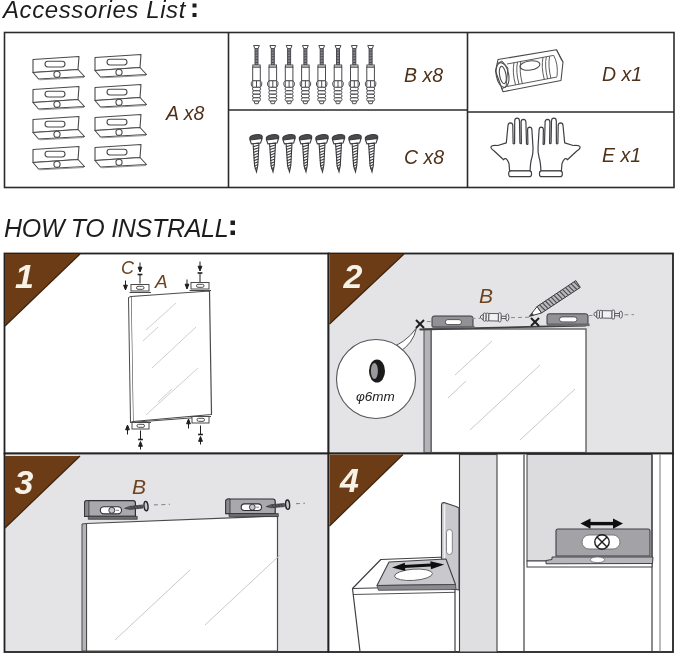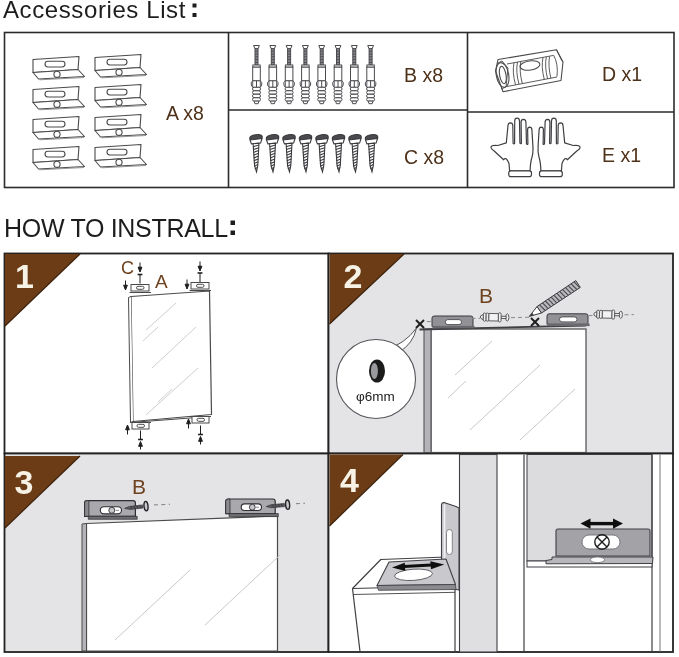--- a/index.html
+++ b/index.html
@@ -1,17 +1,17 @@
 <!DOCTYPE html>
 <html><head>
 <meta charset="utf-8">
 <style>
 html,body{margin:0;padding:0;background:#fff;}
 #page{position:relative;width:679px;height:657px;background:#fff;overflow:hidden;
-font-family:"Liberation Sans", sans-serif;}
+font-family:"Liberation Sans", sans-serif;font-style:italic;}
 svg text{font-family:"Liberation Sans", sans-serif;}
 </style>
 </head>
 <body>
 <div id="page">
 <svg width="679" height="657" viewBox="0 0 679 657">
 
 <rect x="0" y="0" width="679" height="657" fill="#ffffff"></rect>
 
 <g>

